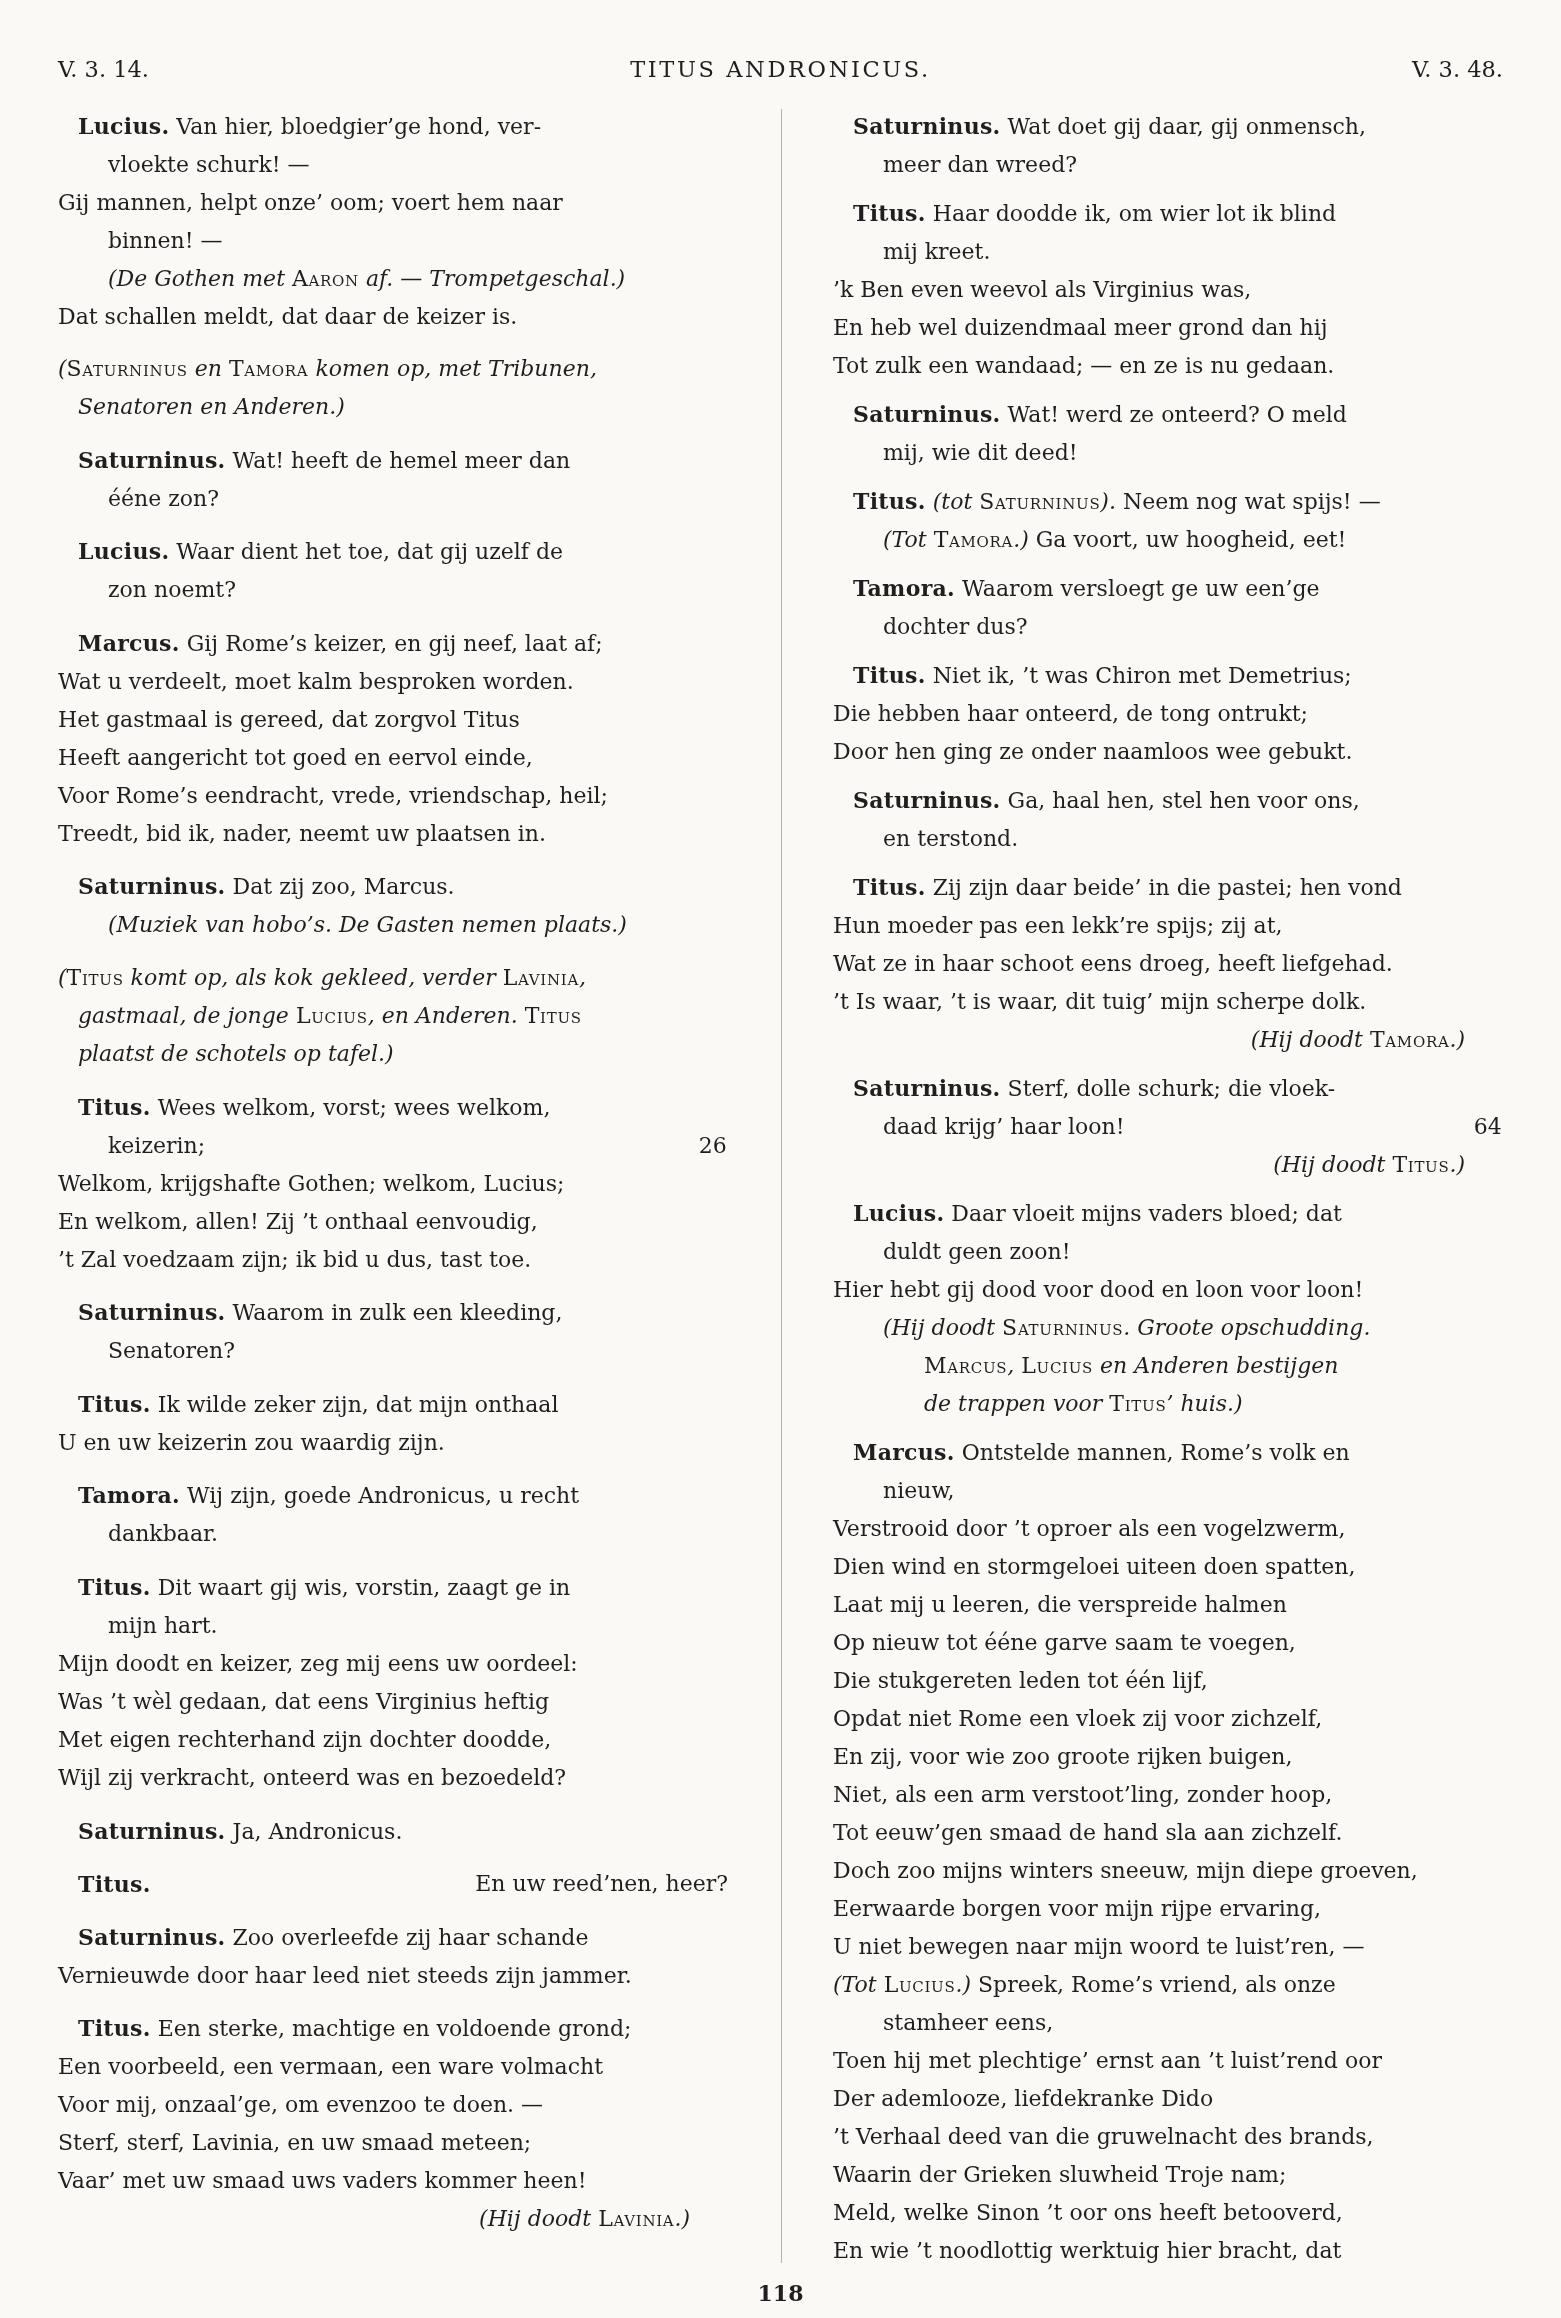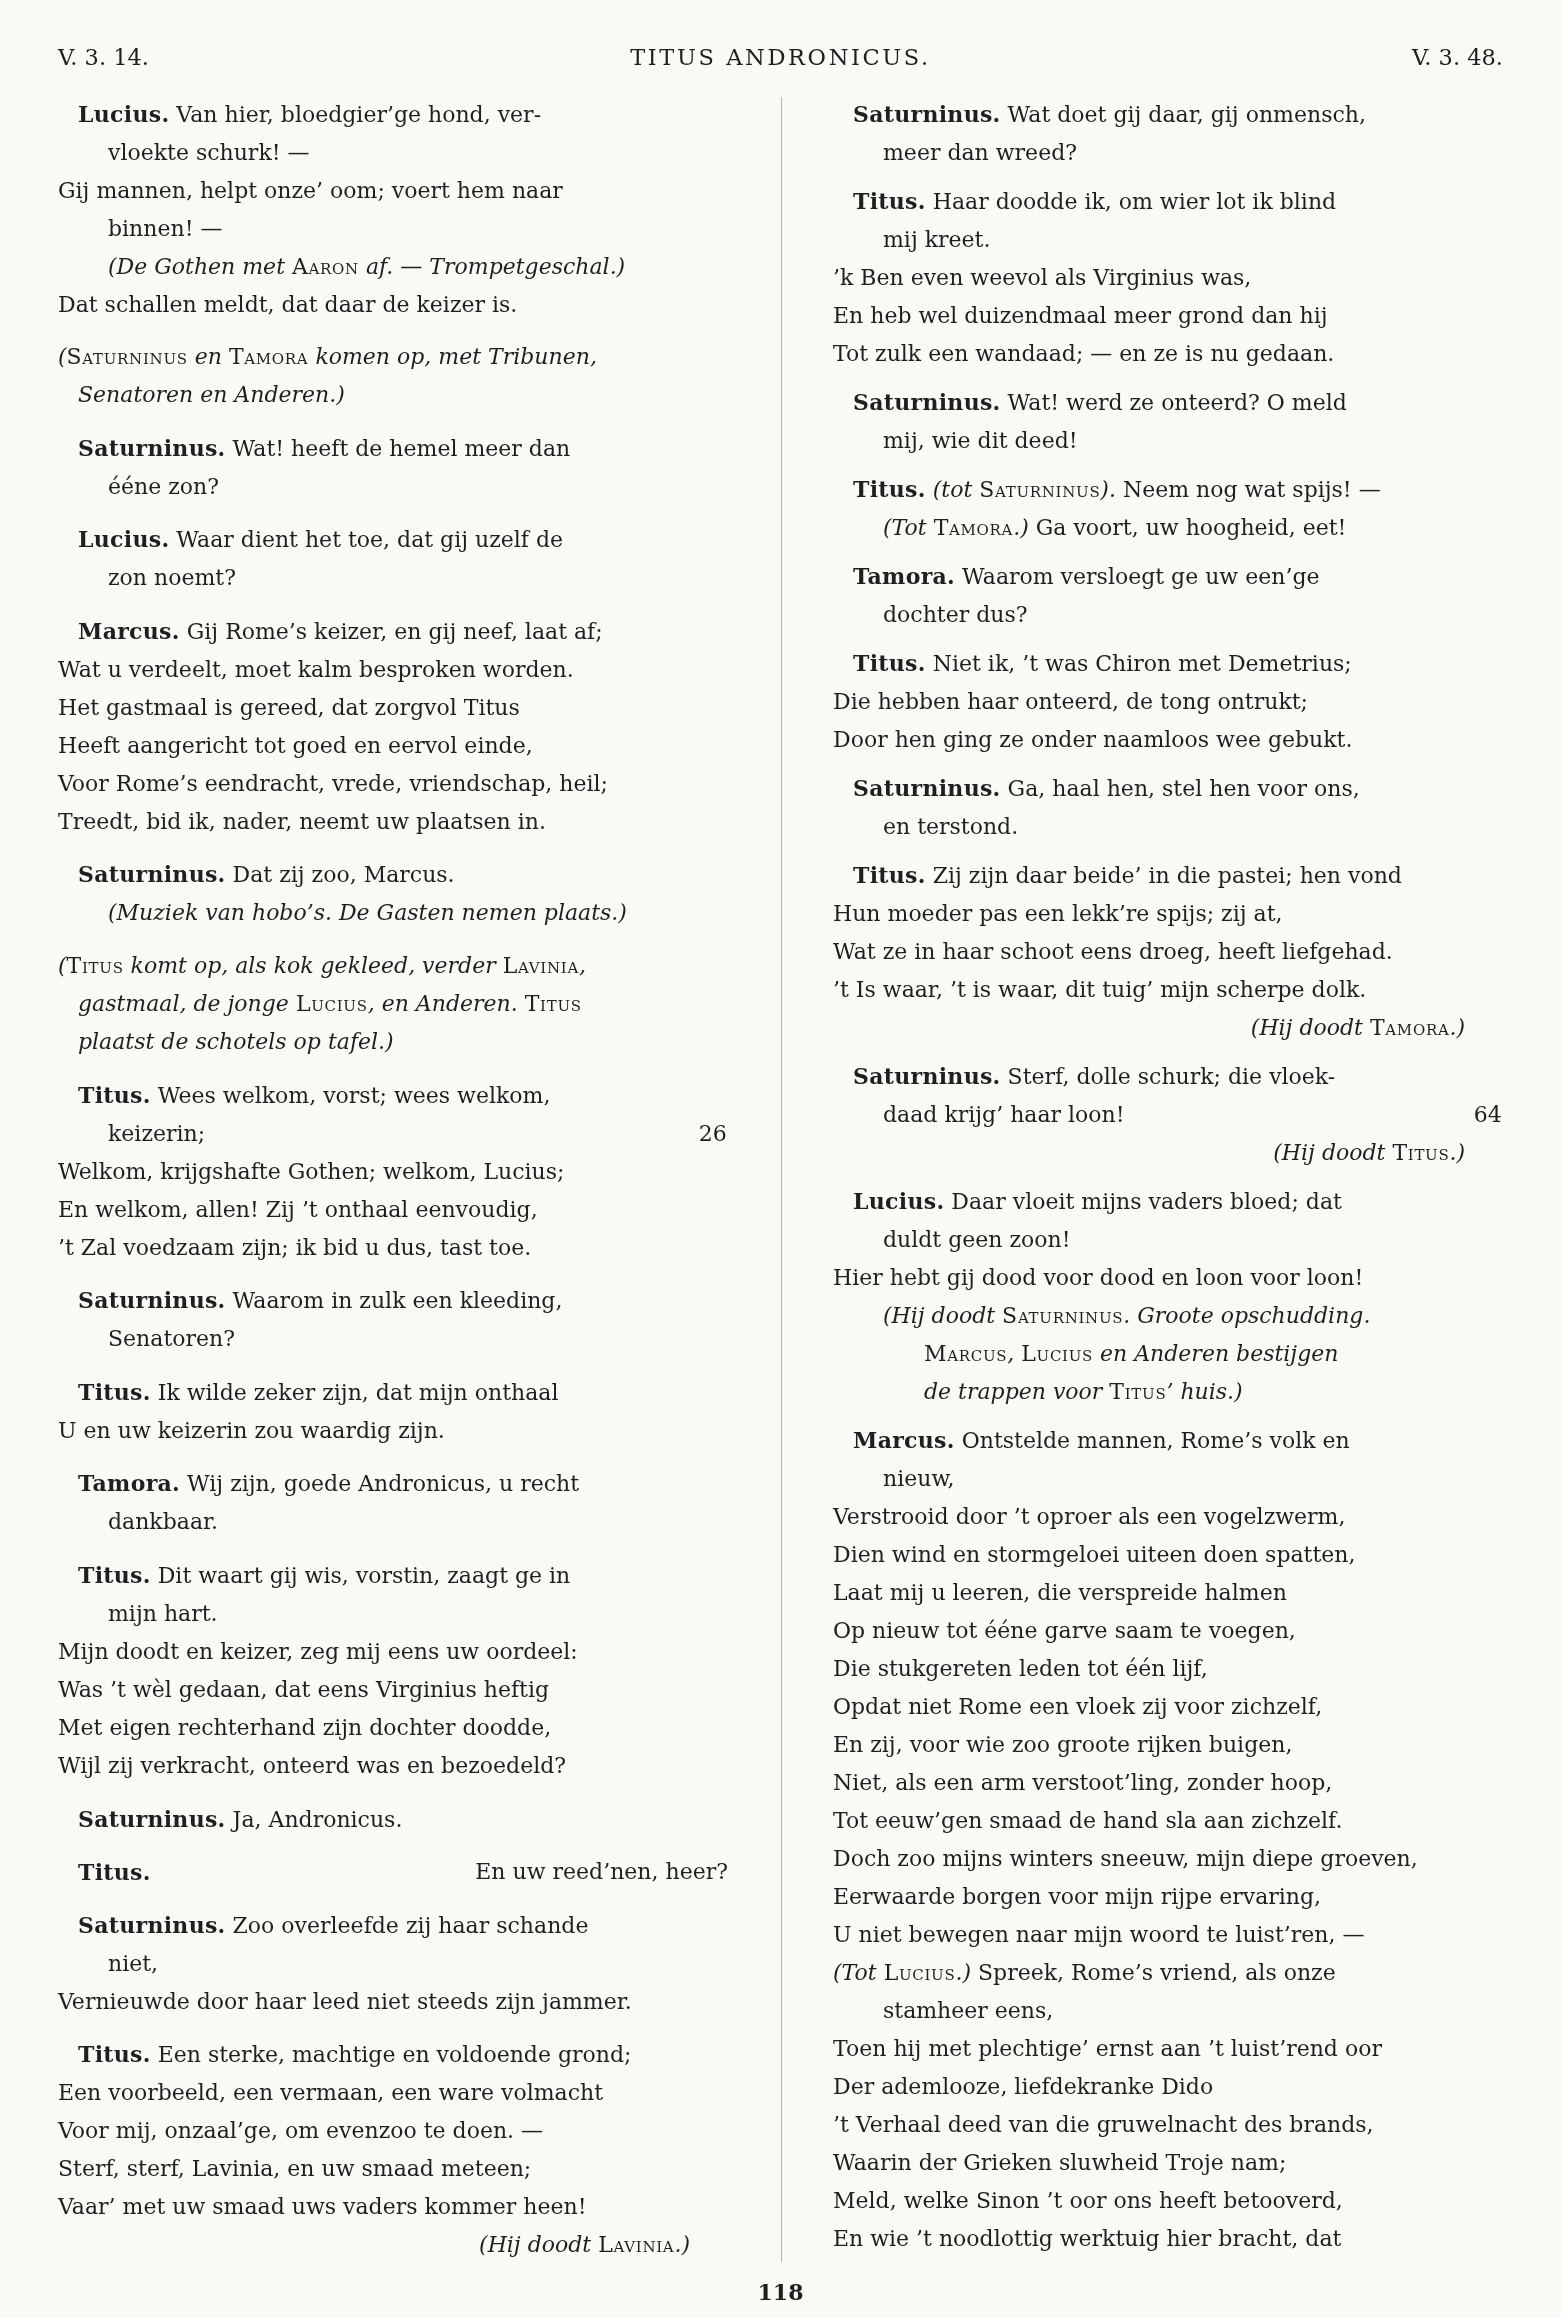--- a/index.html
+++ b/index.html
@@ -6,21 +6,21 @@
   * { margin:0; padding:0; box-sizing:border-box; }
   html,body { width:1561px; height:2319px; }
   body {
     background:#faf9f6;
     color:#1f1f1f;
     font-family:"DejaVu Serif","Liberation Serif",serif;
     overflow:hidden;
   }
   .page {
     width:1561px; height:2080px;
-    padding:44px 58px 17px 58px;
+    padding:56px 58px 17px 58px;
     display:flex; flex-direction:column;
   }
   .pageheader {
     display:flex; justify-content:space-between; align-items:baseline;
     font-size:22.5px; line-height:26.5px;
     margin-bottom:24px;
   }
   .pageheader .title { letter-spacing:2.6px; position:absolute; left:50%; transform:translateX(-50%); }
   .pageheader { position:relative; }
   .textbody {
@@ -141,21 +141,20 @@
           <div class="line i1"><span class="sp">Saturninus.</span><span> Ja, Andronicus.</span></div>
         </div>
         <div class="block">
           <div class="line split">
             <span class="sp">Titus.</span>
             <span>En uw reed’nen, heer?</span>
           </div>
         </div>
         <div class="block">
           <div class="line i1"><span class="sp">Saturninus.</span><span> Zoo overleefde zij haar schande</span></div>
-          <div class="line i2"><span>niet,</span></div>
           <div class="line f"><span>Vernieuwde door haar leed niet steeds zijn jammer.</span></div>
         </div>
         <div class="block">
           <div class="line i1"><span class="sp">Titus.</span><span> Een sterke, machtige en voldoende grond;</span></div>
           <div class="line f"><span>Een voorbeeld, een vermaan, een ware volmacht</span></div>
           <div class="line f"><span>Voor mij, onzaal’ge, om evenzoo te doen. —</span></div>
           <div class="line f"><span>Sterf, sterf, Lavinia, en uw smaad meteen;</span></div>
           <div class="line f"><span>Vaar’ met uw smaad uws vaders kommer heen!</span></div>
           <div class="line r"><span class="it">(Hij doodt </span><span class="sc">Lavinia</span><span class="it">.)</span></div>
         </div>

